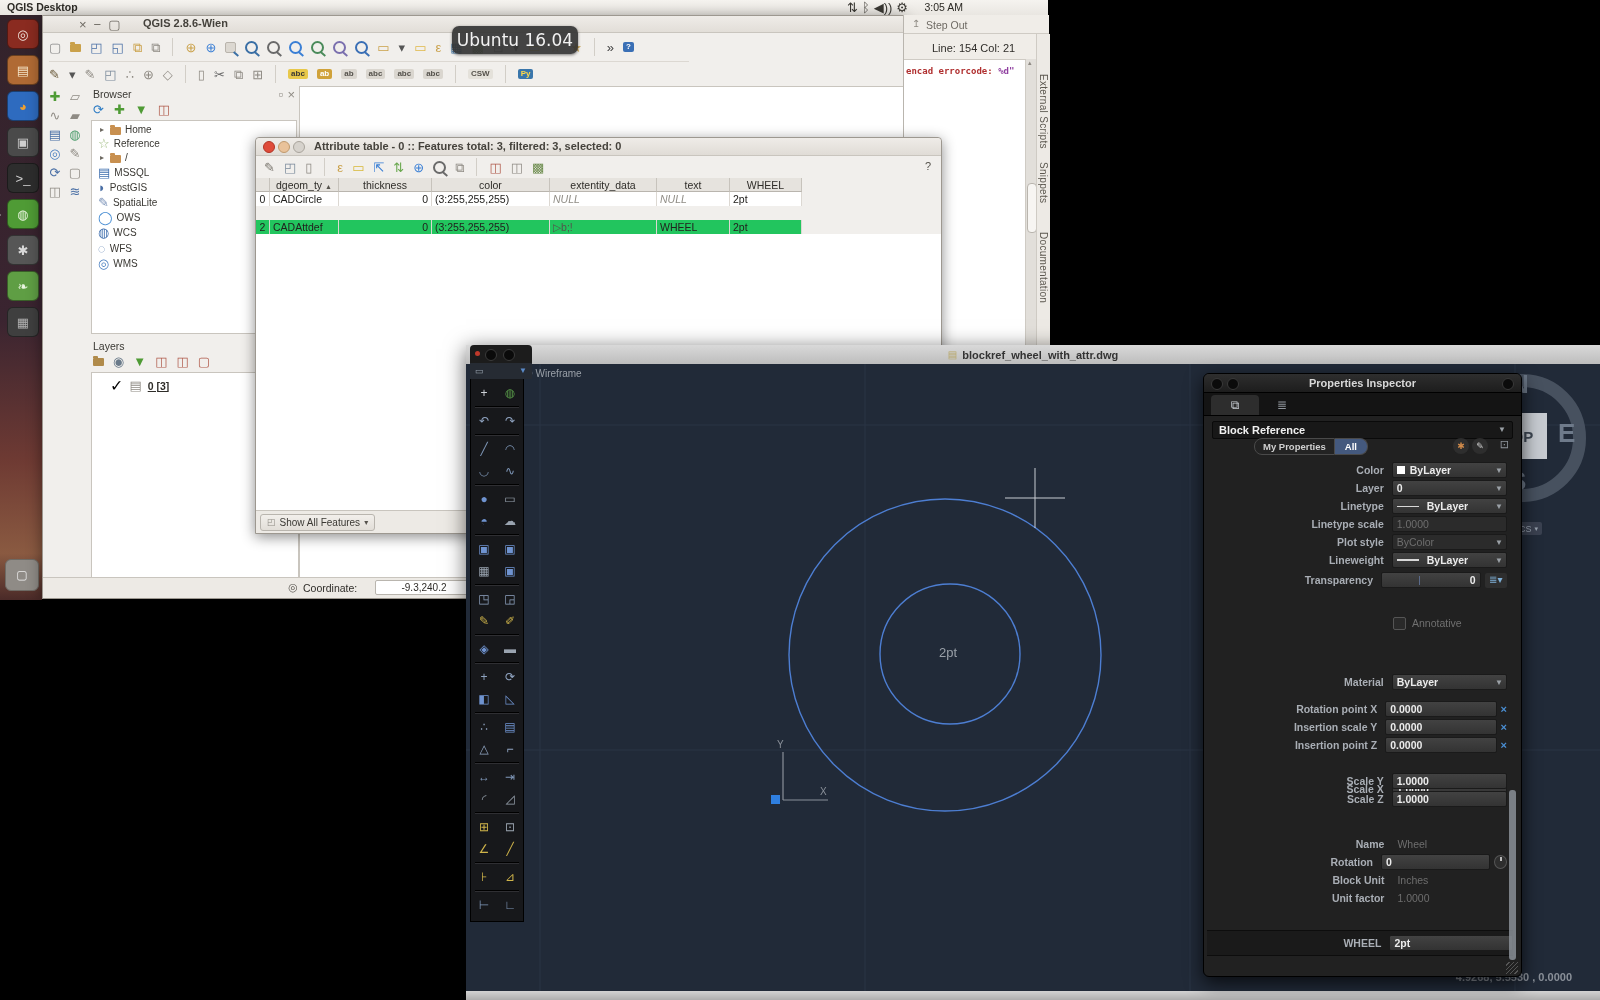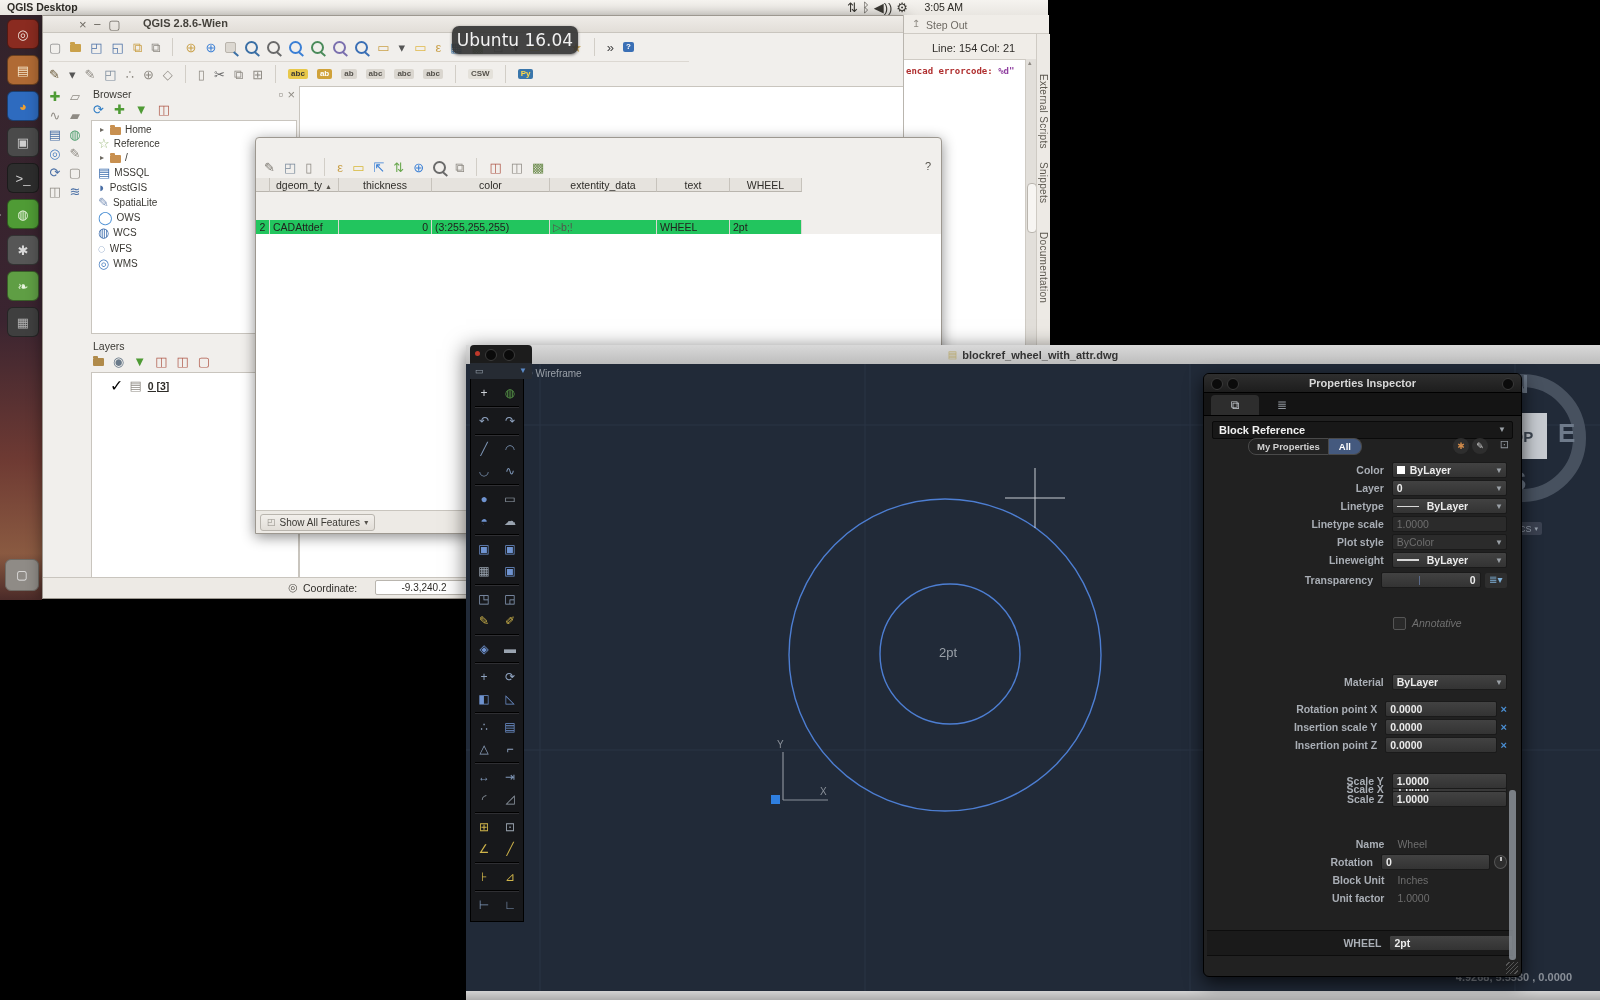--- a/index.html
+++ b/index.html
@@ -433,20 +433,26 @@
   </div>
 
   <div class="abs" style="left:132px;top:19px;width:13px;height:566px;background:#edeae5;border-left:1px solid #cfcbc4;">
     <span class="vtab abs" style="left:1px;top:40px;"><span>External Scripts</span></span>
     <span class="vtab abs" style="left:1px;top:128px;"><span>Snippets</span></span>
     <span class="vtab abs" style="left:1px;top:198px;"><span>Documentation</span></span>
   </div>
 </div>
 
 <div class="win" style="left:255px;top:137px;width:685px;height:395px;border-radius:4px 4px 0 0;">
+  <div class="abs" style="left:0;top:0;right:0;height:17px;background:linear-gradient(#efece8,#e0dcd6);border-bottom:1px solid #c9c5be;border-radius:4px 4px 0 0;">
+    <span class="abs" style="left:7px;top:3px;width:10px;height:10px;border-radius:50%;background:#df4b3a;border:1px solid #b13527;"></span>
+    <span class="abs" style="left:22px;top:3px;width:10px;height:10px;border-radius:50%;background:#e9c29a;border:1px solid #c09a6e;"></span>
+    <span class="abs" style="left:37px;top:3px;width:10px;height:10px;border-radius:50%;background:#d6d2cc;border:1px solid #a9a49c;"></span>
+    <span class="abs ttl" style="left:58px;top:2px;">Attribute table - 0 :: Features total: 3, filtered: 3, selected: 0</span>
+  </div>
   <div class="abs ritem" style="left:8px;top:19px;height:20px;gap:9px;">
       <span class="ritem">
         <span class="ic " style="color: rgb(122, 118, 110);">✎</span>
       </span>
       <span class="ritem">
         <span class="ic " style="color: rgb(122, 138, 154);">◰</span>
       </span>
       <span class="ritem">
         <span class="ic " style="color: rgb(143, 139, 132);">▯</span>
       </span>
@@ -480,20 +486,23 @@
         <span class="ic " style="color: rgb(143, 139, 132);">◫</span>
       </span>
       <span class="ritem">
         <span class="ic " style="color: rgb(106, 138, 74);">▩</span>
       </span>
     </div>
   <span class="abs" style="right:10px;top:22px;font-size:11px;color:#55524c;">?</span>
 
   <div class="abs thead" style="left:0;top:40px;height:14px;white-space:nowrap;">
     <span class="tcell c0"></span><span class="tcell c1"><span>dgeom_ty</span> <span style="font-size:7px;color:#55524c;">▲</span></span><span class="tcell c2" style="text-align:center;">thickness</span><span class="tcell c3">color</span><span class="tcell c4">extentity_data</span><span class="tcell c5">text</span><span class="tcell c6">WHEEL</span>
+  </div>
+  <div class="trow" style="top:54px;background:#fff;">
+    <span class="tcell c0">0</span><span class="tcell c1">CADCircle</span><span class="tcell c2">0</span><span class="tcell c3">(3:255,255,255)</span><span class="tcell c4 nullv">NULL</span><span class="tcell c5 nullv">NULL</span><span class="tcell c6">2pt</span>
   </div>
   <div class="trow" style="top:82px;background:#22c55e;">
     <span class="tcell c0">2</span><span class="tcell c1">CADAttdef</span><span class="tcell c2">0</span><span class="tcell c3">(3:255,255,255)</span><span class="tcell c4" style="color:#55524c;">▷b;!</span><span class="tcell c5">WHEEL</span><span class="tcell c6">2pt</span>
   </div>
   <div class="abs" style="left:0;top:96px;right:0;height:277px;background:#fff;"></div>
 
   <div class="abs" style="left:0;bottom:0;width:100%;height:22px;background:#edeae5;border-top:1px solid #c9c5be;">
     <span class="ritem abs" style="left:4px;top:3px;height:15px;background:linear-gradient(#f2efeb,#e2ded8);border:1px solid #b9b5ae;border-radius:3px;padding:0 6px;gap:4px;">
       <span class="ic" style="font-size:9px;color:#8f8b84;">◰</span>
       <span style="font-size:10px;color:#3a3833;">Show All Features</span>
@@ -714,21 +723,21 @@
       <span style="font-size:11px;font-weight:bold;color:#d8d8d8;">Properties Inspector</span>
     </div>
     <div style="height:22px;background:#141414;border-bottom:1px solid #000;display:flex;align-items:flex-end;padding-left:7px;gap:2px;">
       <span class="ic" style="width:48px;height:20px;background:#2d2d2d;border-radius:4px 4px 0 0;color:#c8cdd3;font-size:12px;">⧉</span>
       <span class="ic" style="width:42px;height:20px;color:#8f959c;font-size:12px;">≣</span>
     </div>
     <div class="ritem" style="margin:5px 8px 0 8px;height:16px;background:#181818;border:1px solid #0a0a0a;border-radius:2px;padding:0 6px;justify-content:space-between;">
       <span style="font-size:11px;font-weight:bold;color:#f0f0f0;">Block Reference</span>
       <span class="ic" style="font-size:8px;color:#9aa0a6;">▼</span>
     </div>
-    <div style="position:absolute;left:44px;top:64px;display:flex;">
+    <div style="position:absolute;left:50px;top:64px;display:flex;">
       <span style="font-size:9.5px;font-weight:bold;color:#d0d0d0;background:#232323;border:1px solid #4a4a4a;border-radius:8px 0 0 8px;padding:2px 8px;">My Properties</span>
       <span style="font-size:9.5px;font-weight:bold;color:#fff;background:#44597e;border:1px solid #4a4a4a;border-left:none;border-radius:0 8px 8px 0;padding:2px 10px;">All</span>
     </div>
     <span class="ic" style="position:absolute;right:52px;top:64px;width:16px;height:16px;border-radius:50%;background:#2e2e2e;font-size:9px;color:#d08a4a;">✱</span>
     <span class="ic" style="position:absolute;right:33px;top:64px;width:16px;height:16px;border-radius:50%;background:#2e2e2e;font-size:9px;color:#d8d8d8;">✎</span>
     <span class="ic" style="position:absolute;right:12px;top:65px;font-size:11px;color:#8f959c;">⊡</span>
   </div>
 
   <div class="prow" style="left:741px;top:117px;">
     <span class="plab">Color</span>
@@ -779,21 +788,21 @@
     <span class="pfld" style="width:96px;">
       <span style="position:absolute;left:38%;top:3px;width:1px;height:9px;background:#5a6a8a;"></span>
       <span style="margin-left:auto;">0</span>
       </span>
     <span class="ic" style="width:24px;height:15px;background:#2e2e2e;border-radius:2px;margin-left:4px;color:#7fb0d8;font-size:10px;">≣▾</span>
   </div>
 
   <div class="prow" style="left:741px;top:270px;">
     <span class="plab"></span>
     <span style="width:11px;height:11px;background:#2a2a2a;border:1px solid #555;border-radius:2px;"></span>
-    <span style="font-size:10.5px;color:#707070;margin-left:6px;font-style:italic;">Annotative</span>
+    <span style="font-size:10.5px;color:#707070;margin-left:6px;">Annotative</span>
   </div>
 
   <div class="prow" style="left:741px;top:313px;margin-top:16px;">
     <span class="plab">Material</span>
     <span class="pfld">
         <span>ByLayer</span>
         <span class="dd">▼</span>
       </span>
   </div>
 

